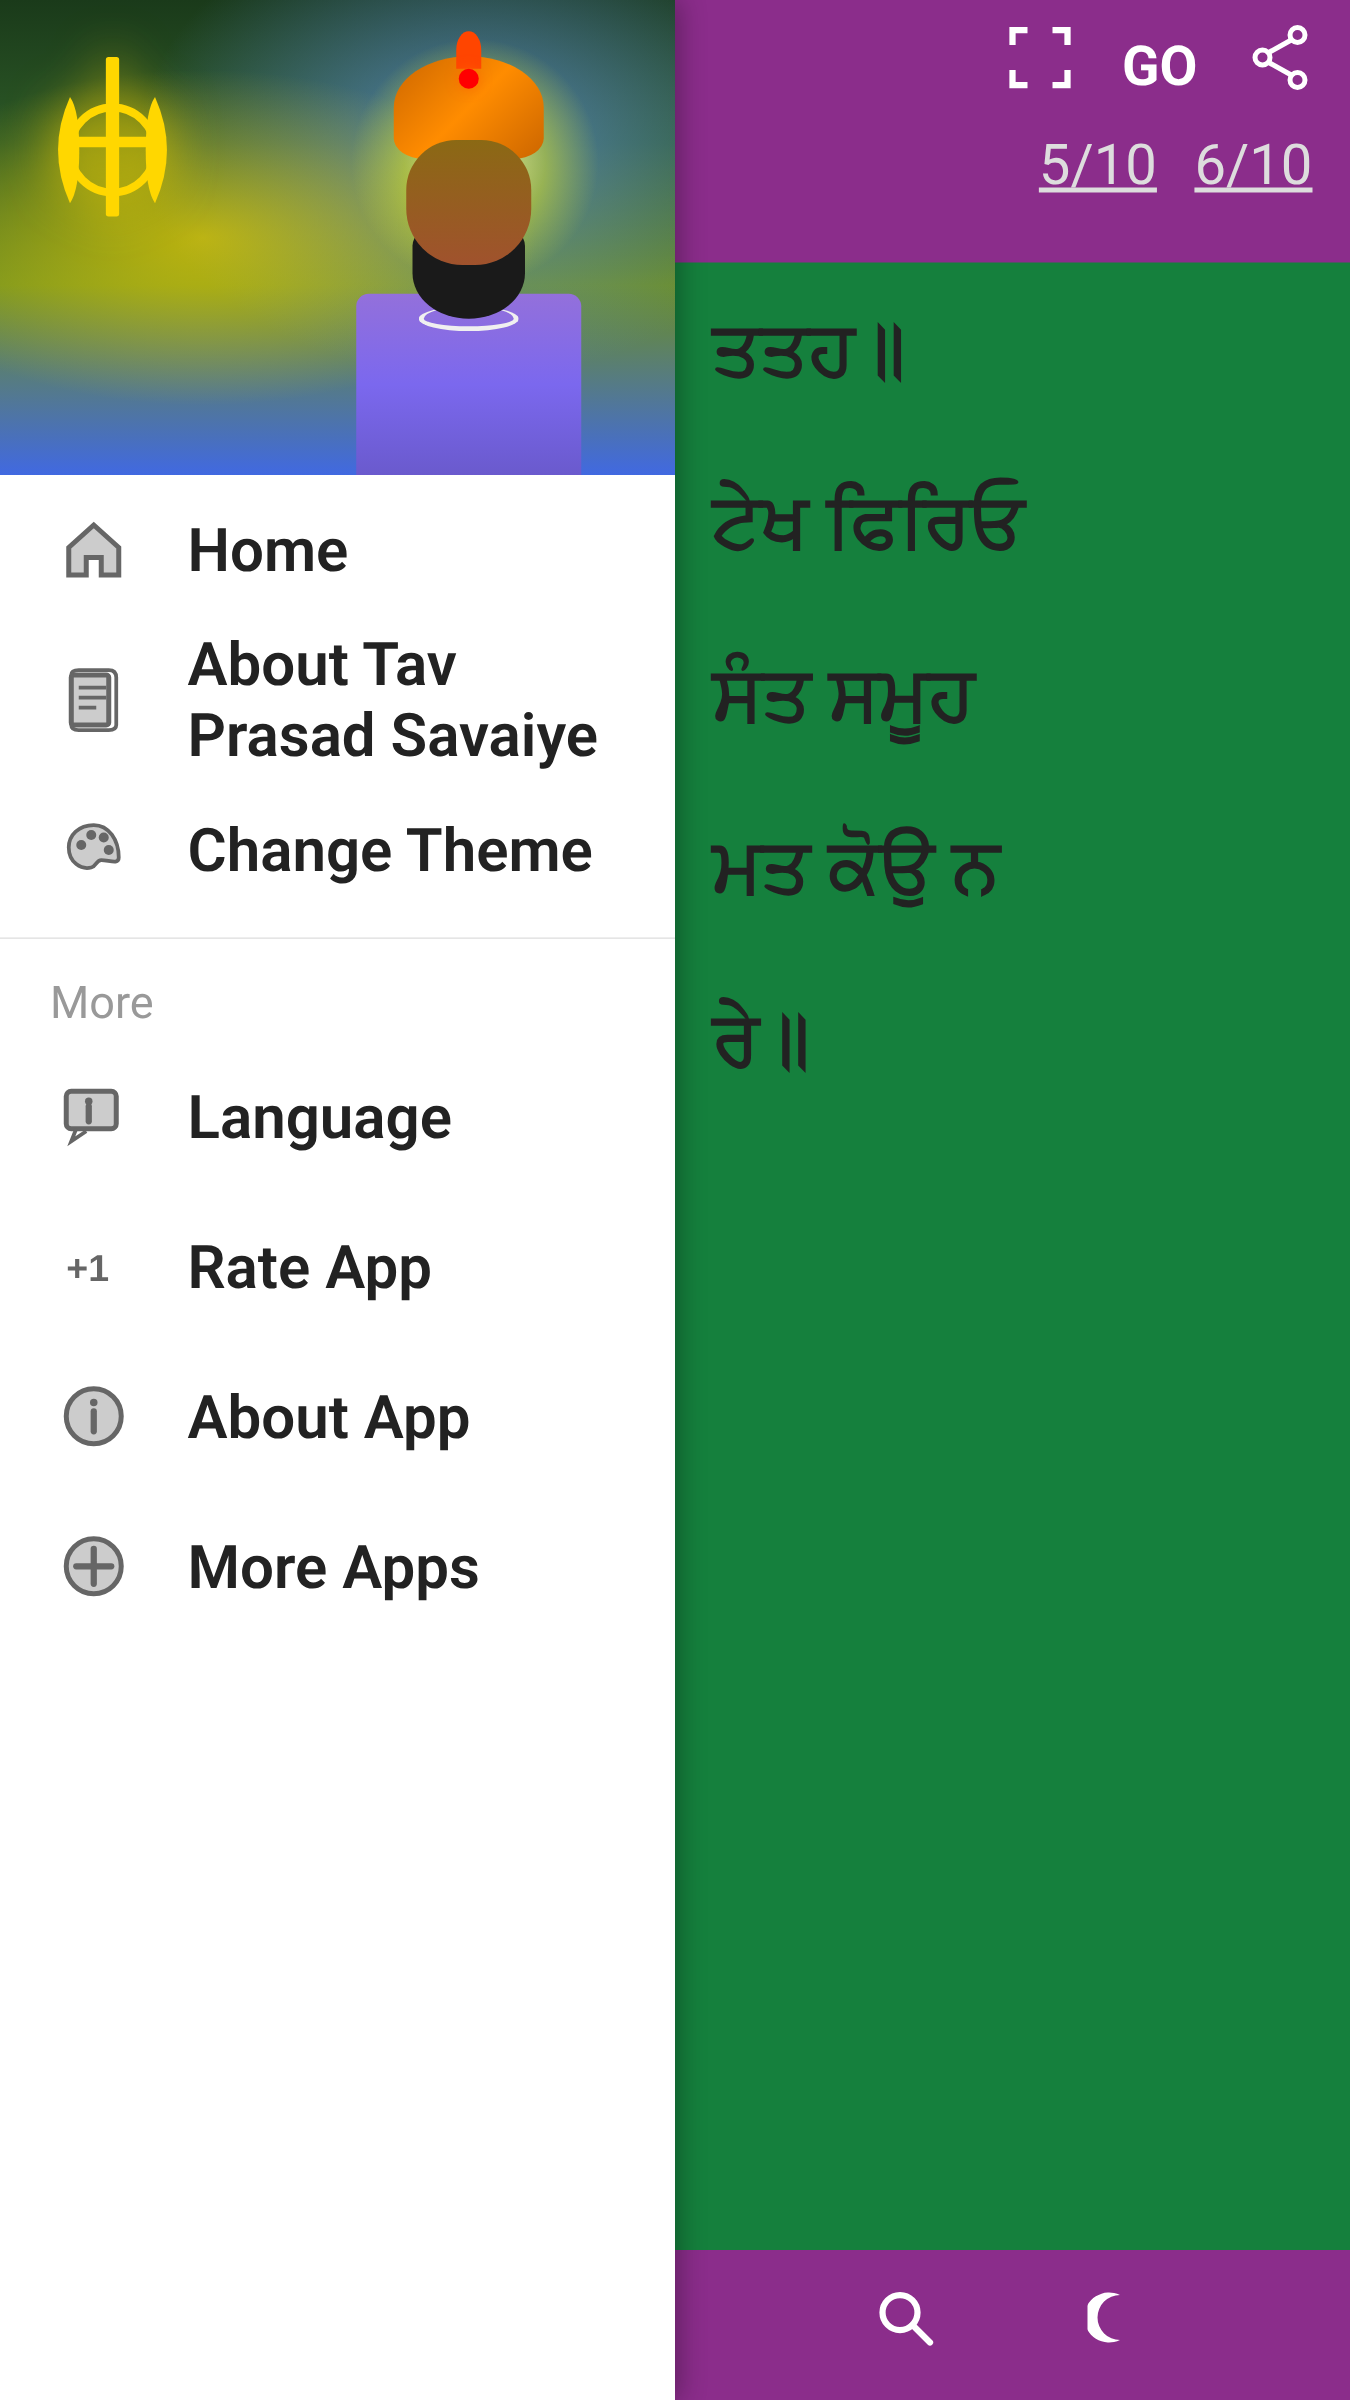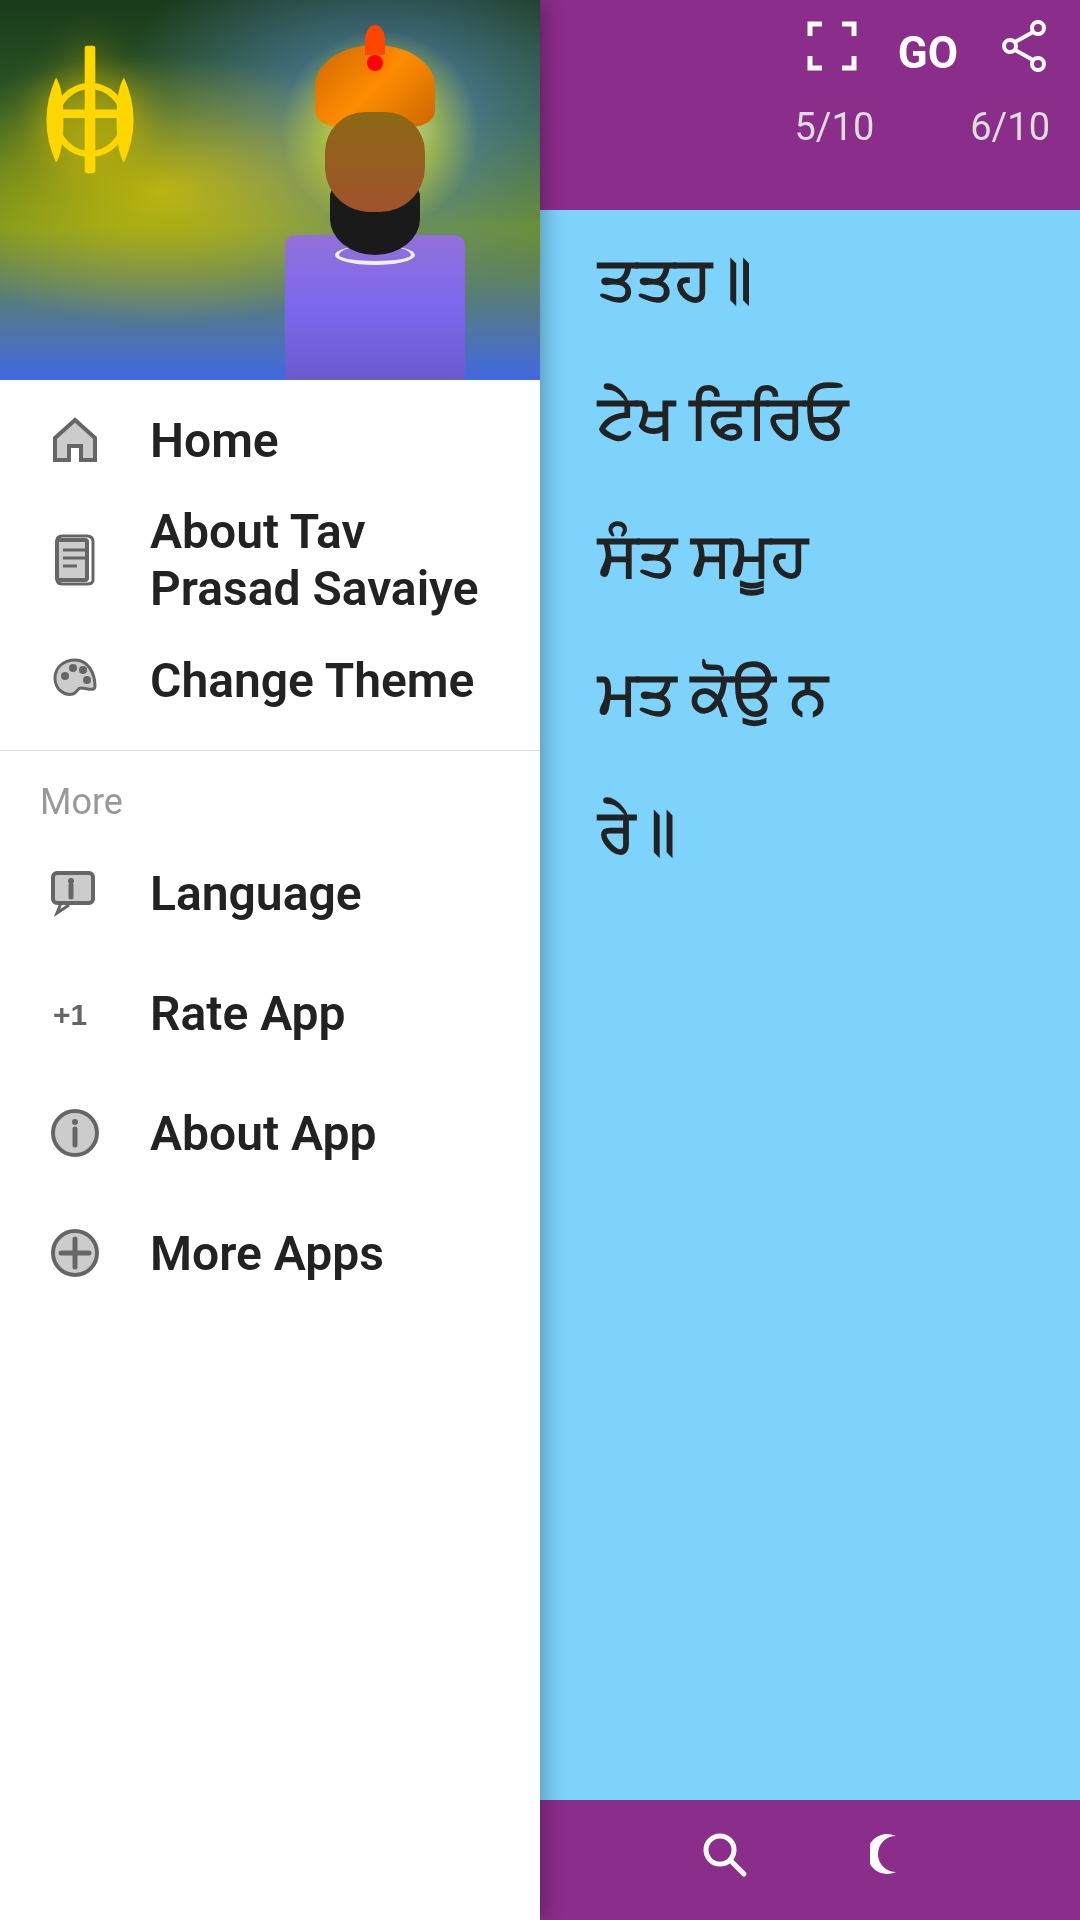--- a/index.html
+++ b/index.html
@@ -14,21 +14,21 @@
       background: #888;
     }
 
     
     .right-panel {
       position: absolute;
       top: 0;
       left: 540px;
       width: 540px;
       height: 1920px;
-      background: #7dd3fc;
+      background: #15803d;
       display: flex;
       flex-direction: column;
     }
 
     .right-top-bar {
       background: #8b2d8b;
       height: 210px;
       display: flex;
       flex-direction: column;
       align-items: flex-end;
@@ -42,32 +42,32 @@
       margin-bottom: 20px;
     }
 
     .right-top-icon {
       color: white;
       font-size: 52px;
     }
 
     .right-page-numbers {
       display: flex;
-      gap: 96px;
+      gap: 30px;
       color: #ddd;
-      font-size: 38px;
+      font-size: 45px;
+      text-decoration: underline;
     }
 
     .right-text-area {
       flex: 1;
       padding: 30px;
       display: flex;
       flex-direction: column;
       gap: 60px;
-      margin-left: 28px;
     }
 
     .punjabi-text {
       color: #222;
       font-size: 60px;
       font-weight: bold;
       line-height: 1.3;
     }
 
     

